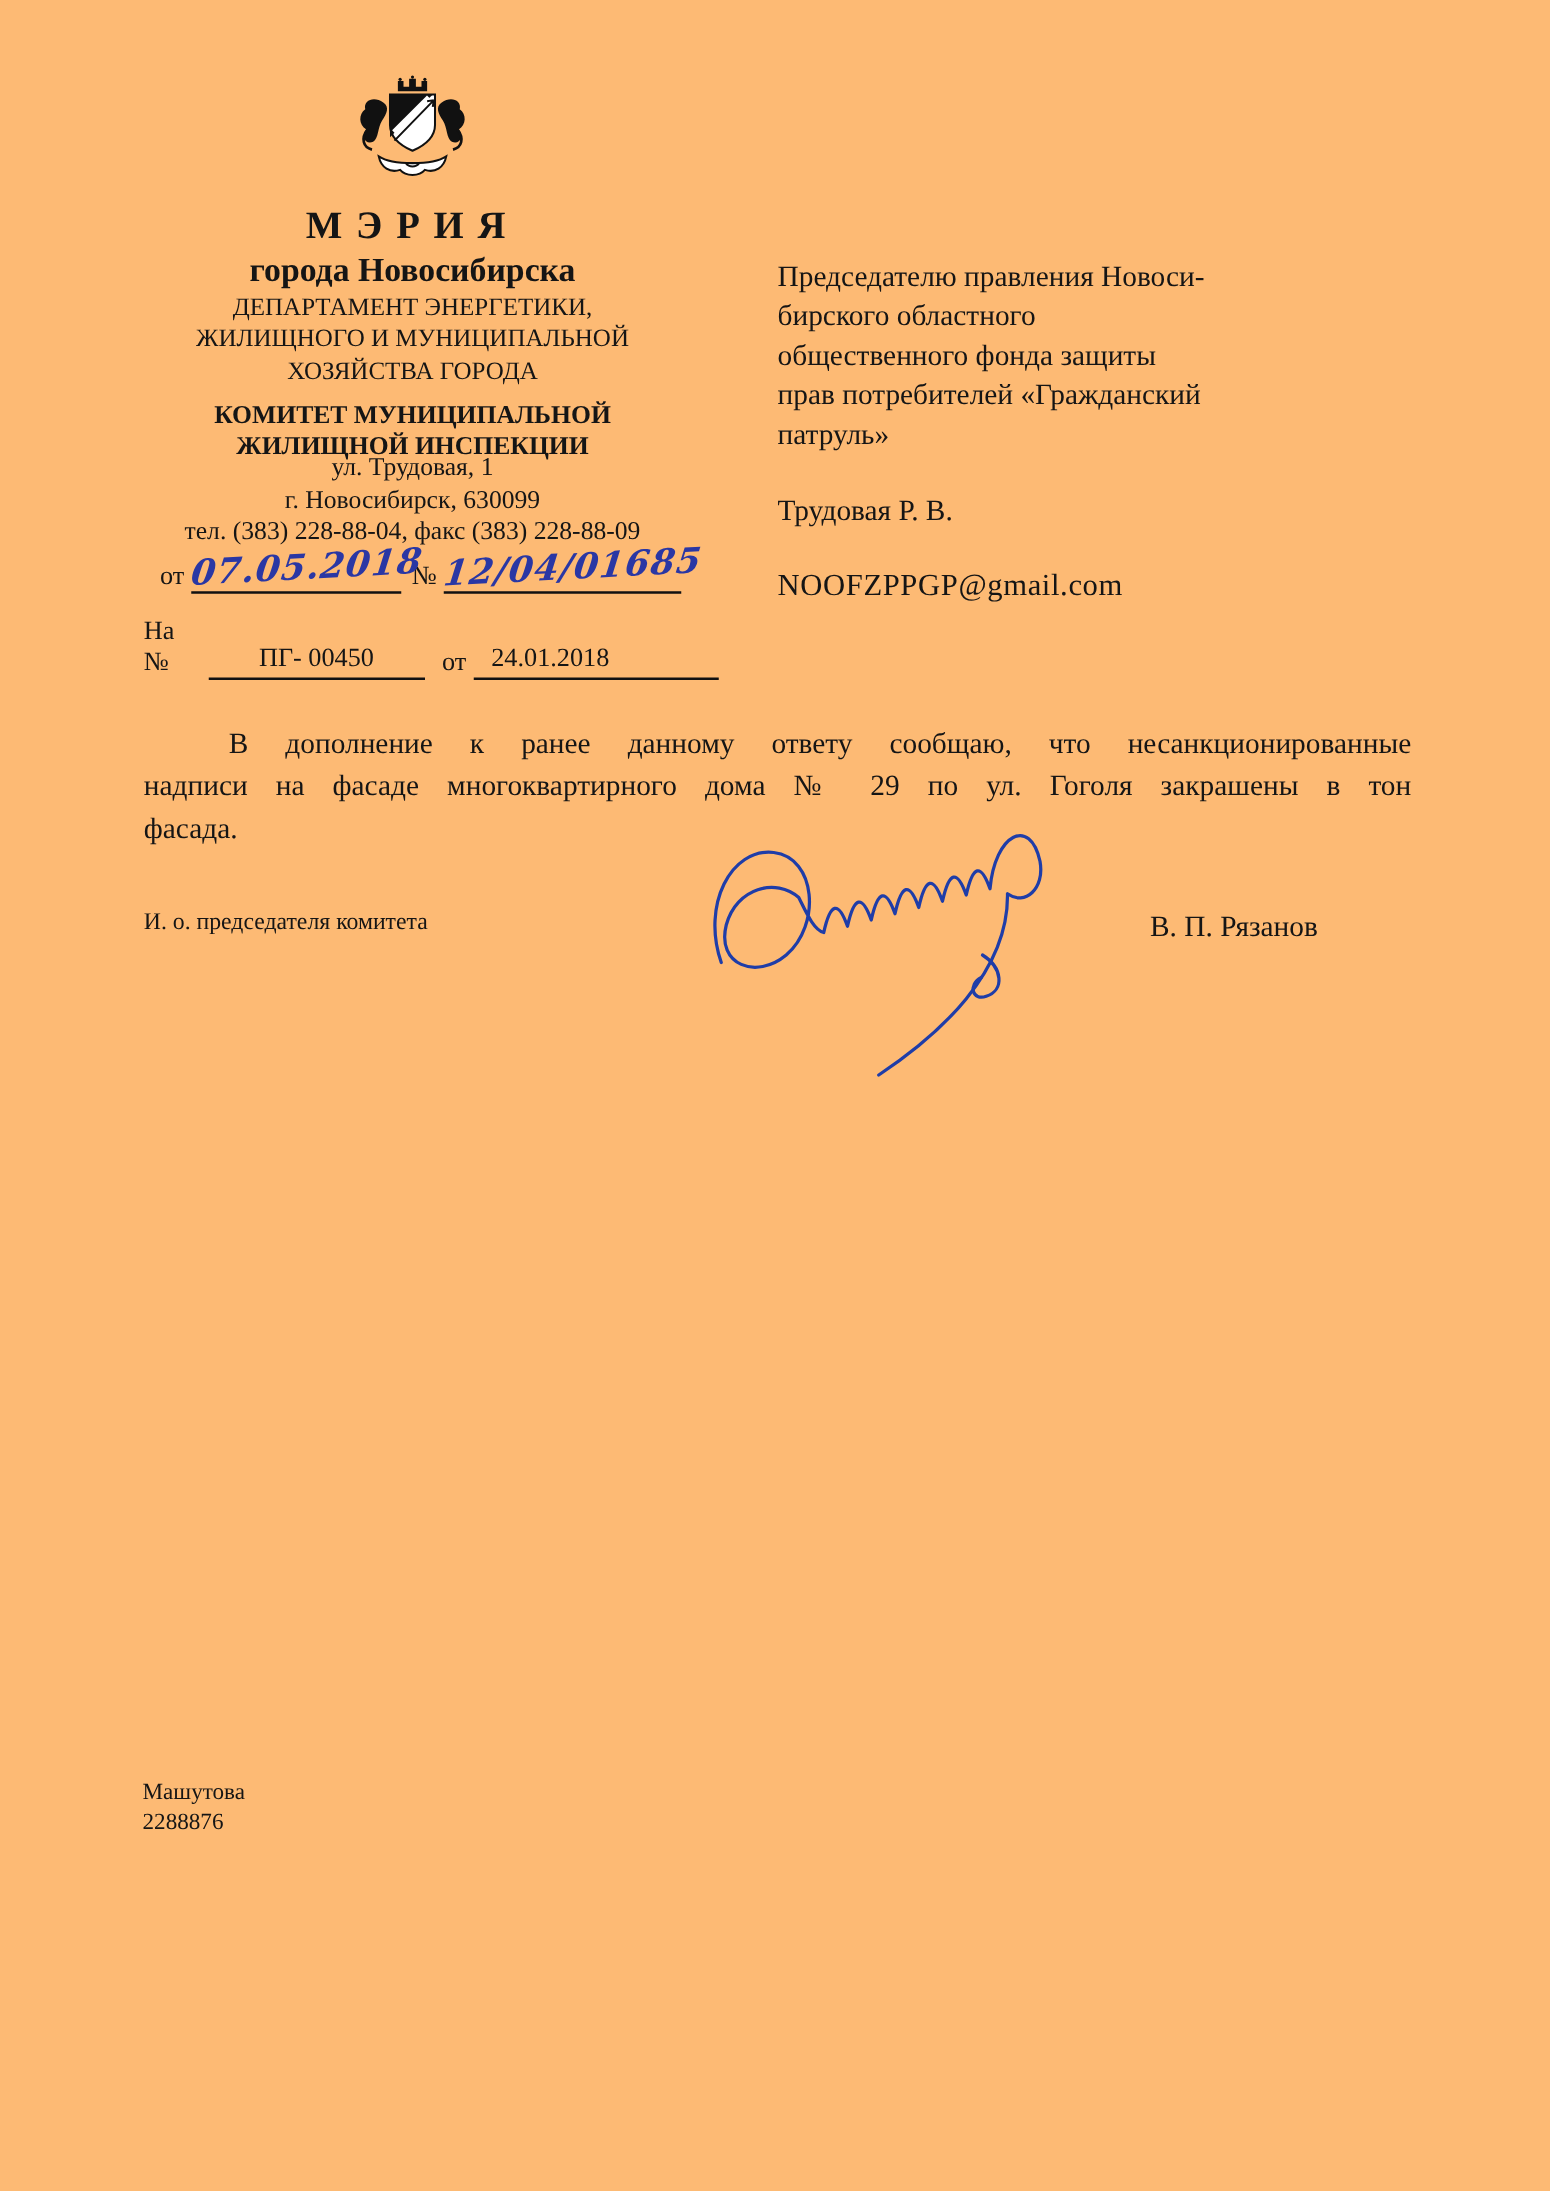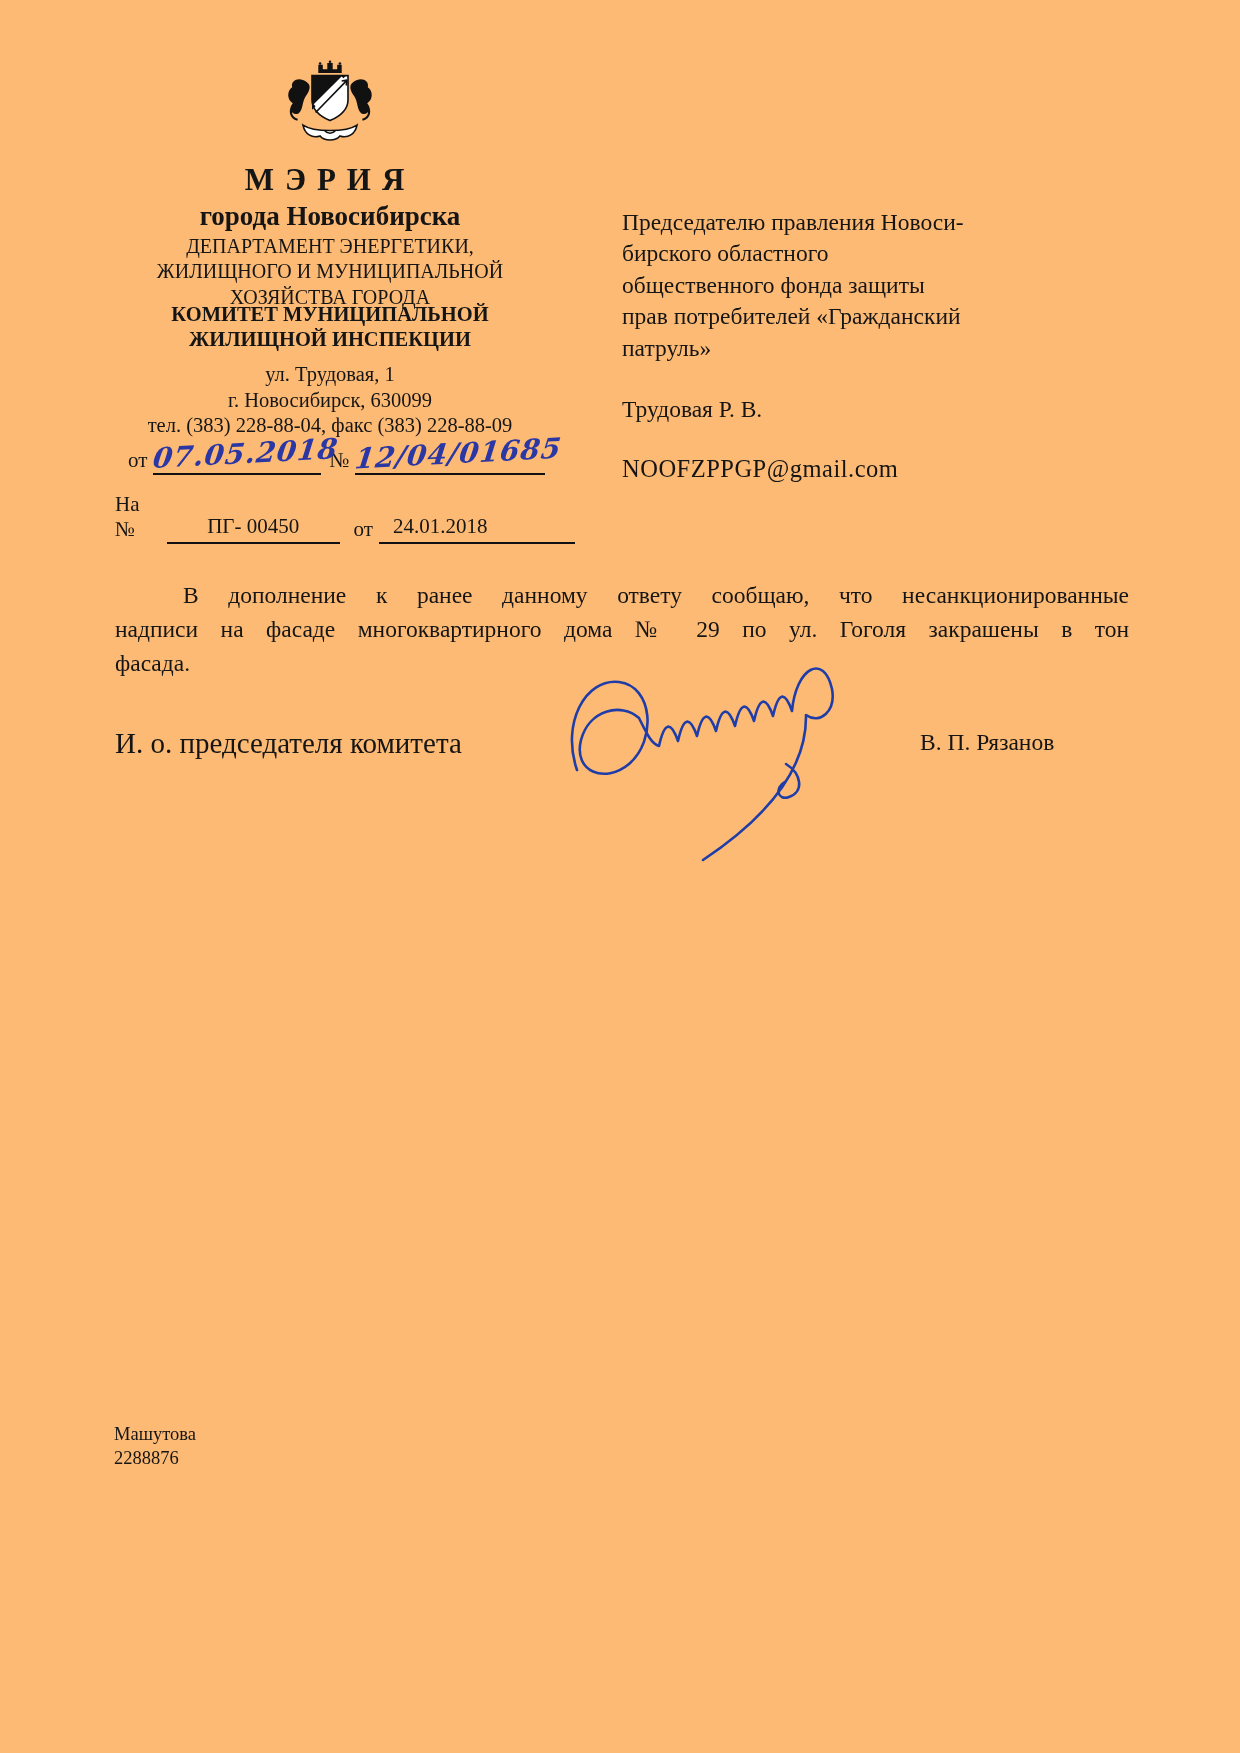--- a/index.html
+++ b/index.html
@@ -12,21 +12,21 @@
     font-family:"Liberation Serif", serif;
     color:#151515;
     overflow:hidden;
   }
   
   .lh { position:absolute; left:95px; width:470px; text-align:center; }
   .emblem { position:absolute; left:276px; top:56px; width:108px; height:104px; }
   .t-maeria   { top:162px; font-size:31px; font-weight:bold; letter-spacing:11px; }
   .t-city     { top:201px; font-size:27px; font-weight:bold; }
   .t-dept     { top:234px; font-size:20px; line-height:25.4px; }
-  .t-comm     { top:302px; font-size:20.5px; line-height:25.4px; font-weight:bold; }
+  .t-comm     { top:320px; font-size:20.5px; line-height:25.4px; font-weight:bold; }
   .t-addr     { top:362px; font-size:20.5px; line-height:25.6px; }
   
   .ref-row1 { position:absolute; left:128px; top:441px; width:450px;
               font-size:21px; display:flex; align-items:flex-end; }
   .ref-row2 { position:absolute; left:115px; top:492px; width:460px;
               font-size:21px; display:flex; align-items:flex-end; }
   .ref-label { padding:0 6px 2px 0; }
   .u-line { border-bottom:2px solid #111; display:inline-block; text-align:center;
             overflow:visible; white-space:nowrap; }
   .u1 { width:168px; height:34px; margin-right:8px; }
@@ -48,21 +48,21 @@
                font-size:23.5px; line-height:31.4px; }
   .rec-name  { position:absolute; left:622px; top:396px; font-size:23.5px; }
   .rec-email { position:absolute; left:622px; top:455px; font-size:24.5px; letter-spacing:0.5px; }
   
   .body-par { position:absolute; left:115px; top:578px; width:1014px;
               font-size:23.5px; line-height:34px; }
   .body-line { text-align:justify; text-align-last:justify; }
   .body-line.first { text-indent:68px; }
   .body-line.last { text-align:left; text-align-last:left; }
   
-  .sig-position { position:absolute; left:115px; top:727px; font-size:29px; }
+  .sig-position { position:absolute; left:115px; top:727px; font-size:19px; }
   .sig-name     { position:absolute; left:920px; top:729px; font-size:23.5px; }
   .sig-script   { position:absolute; left:545px; top:652px; width:360px; height:245px; }
   
   .footer { position:absolute; left:114px; top:1422px; font-size:18.5px; line-height:24px; }
 </style>
 </head>
 <body>
 
 <div class="page">
 

